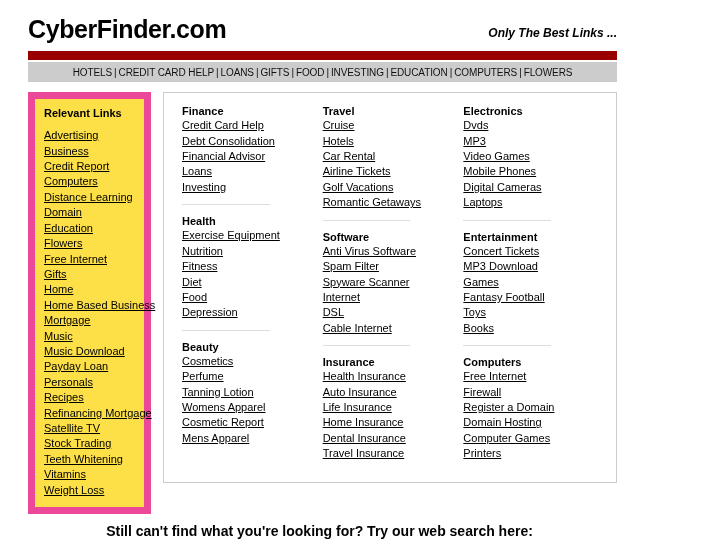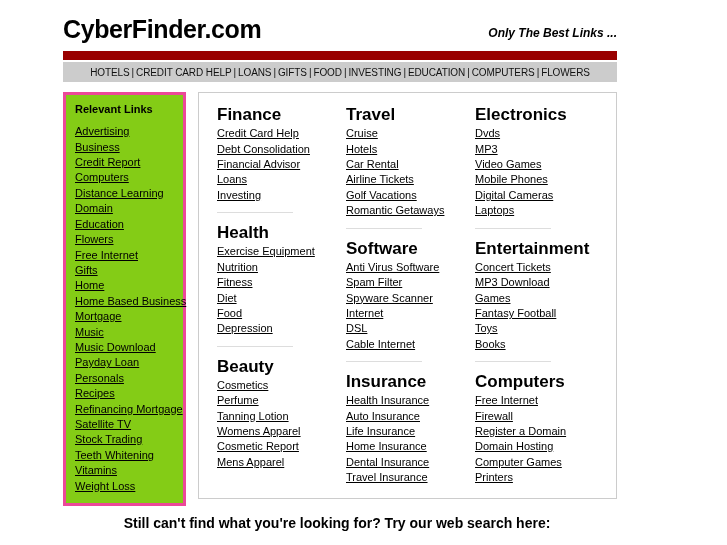--- a/index.html
+++ b/index.html
@@ -13,21 +13,20 @@
     font-family: "Liberation Sans", sans-serif;
     font-size: 11px;
     color: #000000;
     overflow: hidden;
   }
   .page {
     width: 639px;
     height: 545px;
     position: relative;
     box-sizing: border-box;
-    padding-left: 35px;
   }
 
   
   .header {
     padding: 16px 22px 0 28px;
     display: flex;
     align-items: flex-end;
     justify-content: space-between;
   }
   .logo {
@@ -75,22 +74,22 @@
   
   .content {
     margin: 10px 22px 0 28px;
     display: flex;
     align-items: flex-start;
     gap: 12px;
   }
 
   .sidebar {
     width: 123px;
-    border: 3px solid #ec4899;
-    background: #84cc16;
+    border: 7px solid #ec4899;
+    background: #fde047;
     padding: 8px 9px 9px 9px;
     box-sizing: border-box;
     min-height: 391px;
   }
   .sidebar-title {
     font-size: 11px;
     font-weight: bold;
     margin-bottom: 9px;
   }
   .sidebar a {
@@ -112,21 +111,21 @@
     display: flex;
   }
   .col {
     flex: 1;
     padding-right: 8px;
     box-sizing: border-box;
   }
   .col:first-child { padding-left: 4px; }
   .group { margin-bottom: 0; }
   .group-title {
-    font-size: 17px;
+    font-size: 11px;
     font-weight: bold;
     margin-bottom: 1px;
   }
   .group a {
     display: block;
     font-size: 11px;
     color: #000000;
     text-decoration: underline;
     line-height: 15.4px;
     white-space: nowrap;

